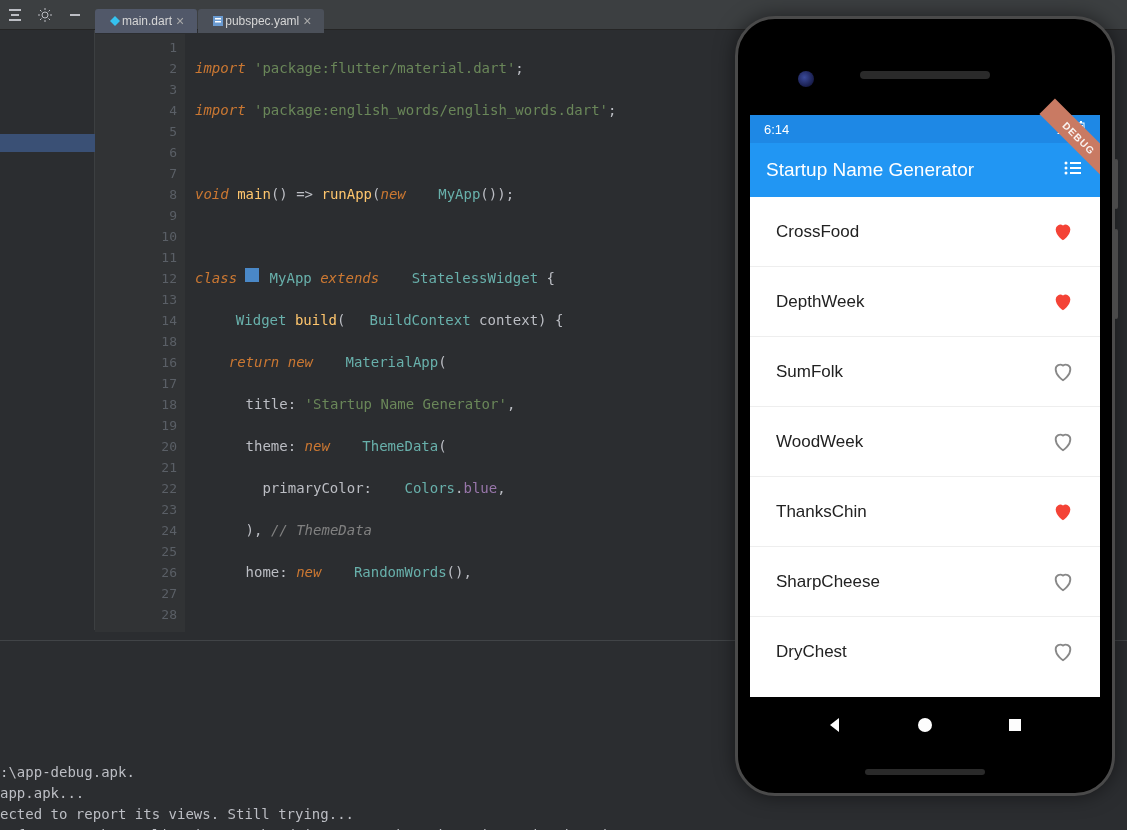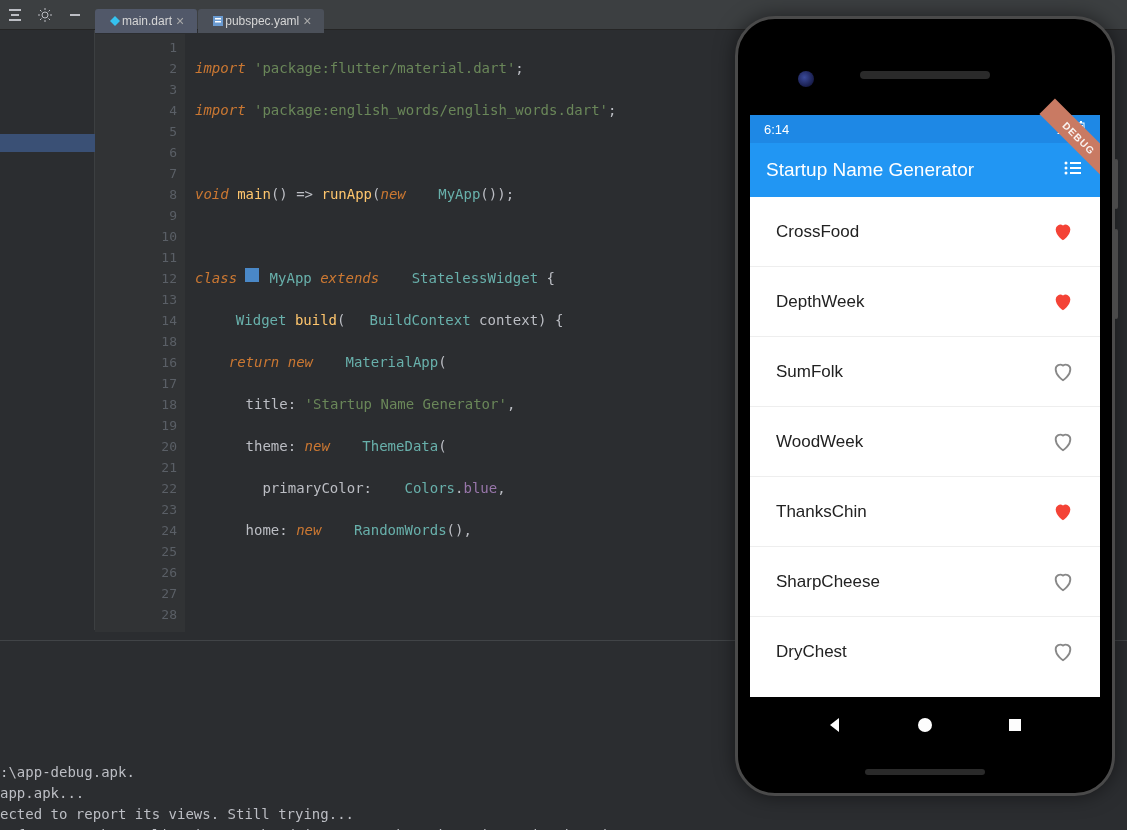--- a/index.html
+++ b/index.html
@@ -371,20 +371,21 @@
 <div><span class="k">import</span> <span class="s">'package:english_words/english_words.dart'</span><span class="p">;</span></div>
 <div> </div>
 <div><span class="k">void</span> <span class="fn">main</span><span class="p">() =&gt; </span><span class="fn">runApp</span><span class="p">(</span><span class="k">new</span> <span class="t">MyApp</span><span class="p">())</span><span class="p">;</span></div>
 <div> </div>
 <div><span class="k">class</span> <span class="t">MyApp</span> <span class="k">extends</span> <span class="t">StatelessWidget</span><span class="p"> {</span></div>
 <div>  <span class="t">Widget</span> <span class="fn">build</span><span class="p">(</span><span class="t">BuildContext</span> <span class="id">context</span><span class="p">) {</span></div>
 <div>    <span class="k">return</span> <span class="k">new</span> <span class="t">MaterialApp</span><span class="p">(</span></div>
 <div>      <span class="id">title</span><span class="p">: </span><span class="s">'Startup Name Generator'</span><span class="p">,</span></div>
 <div>      <span class="id">theme</span><span class="p">: </span><span class="k">new</span> <span class="t">ThemeData</span><span class="p">(</span></div>
 <div>        <span class="id">primaryColor</span><span class="p">: </span><span class="t">Colors</span><span class="p">.</span><span class="prop">blue</span><span class="p">,</span></div>
+<div>      <span class="p">), </span><span class="c">// ThemeData</span></div>
 <div>      <span class="id">home</span><span class="p">: </span><span class="k">new</span> <span class="t">RandomWords</span><span class="p">(),</span></div>
 
 
 
 
 
 
 
 
 

